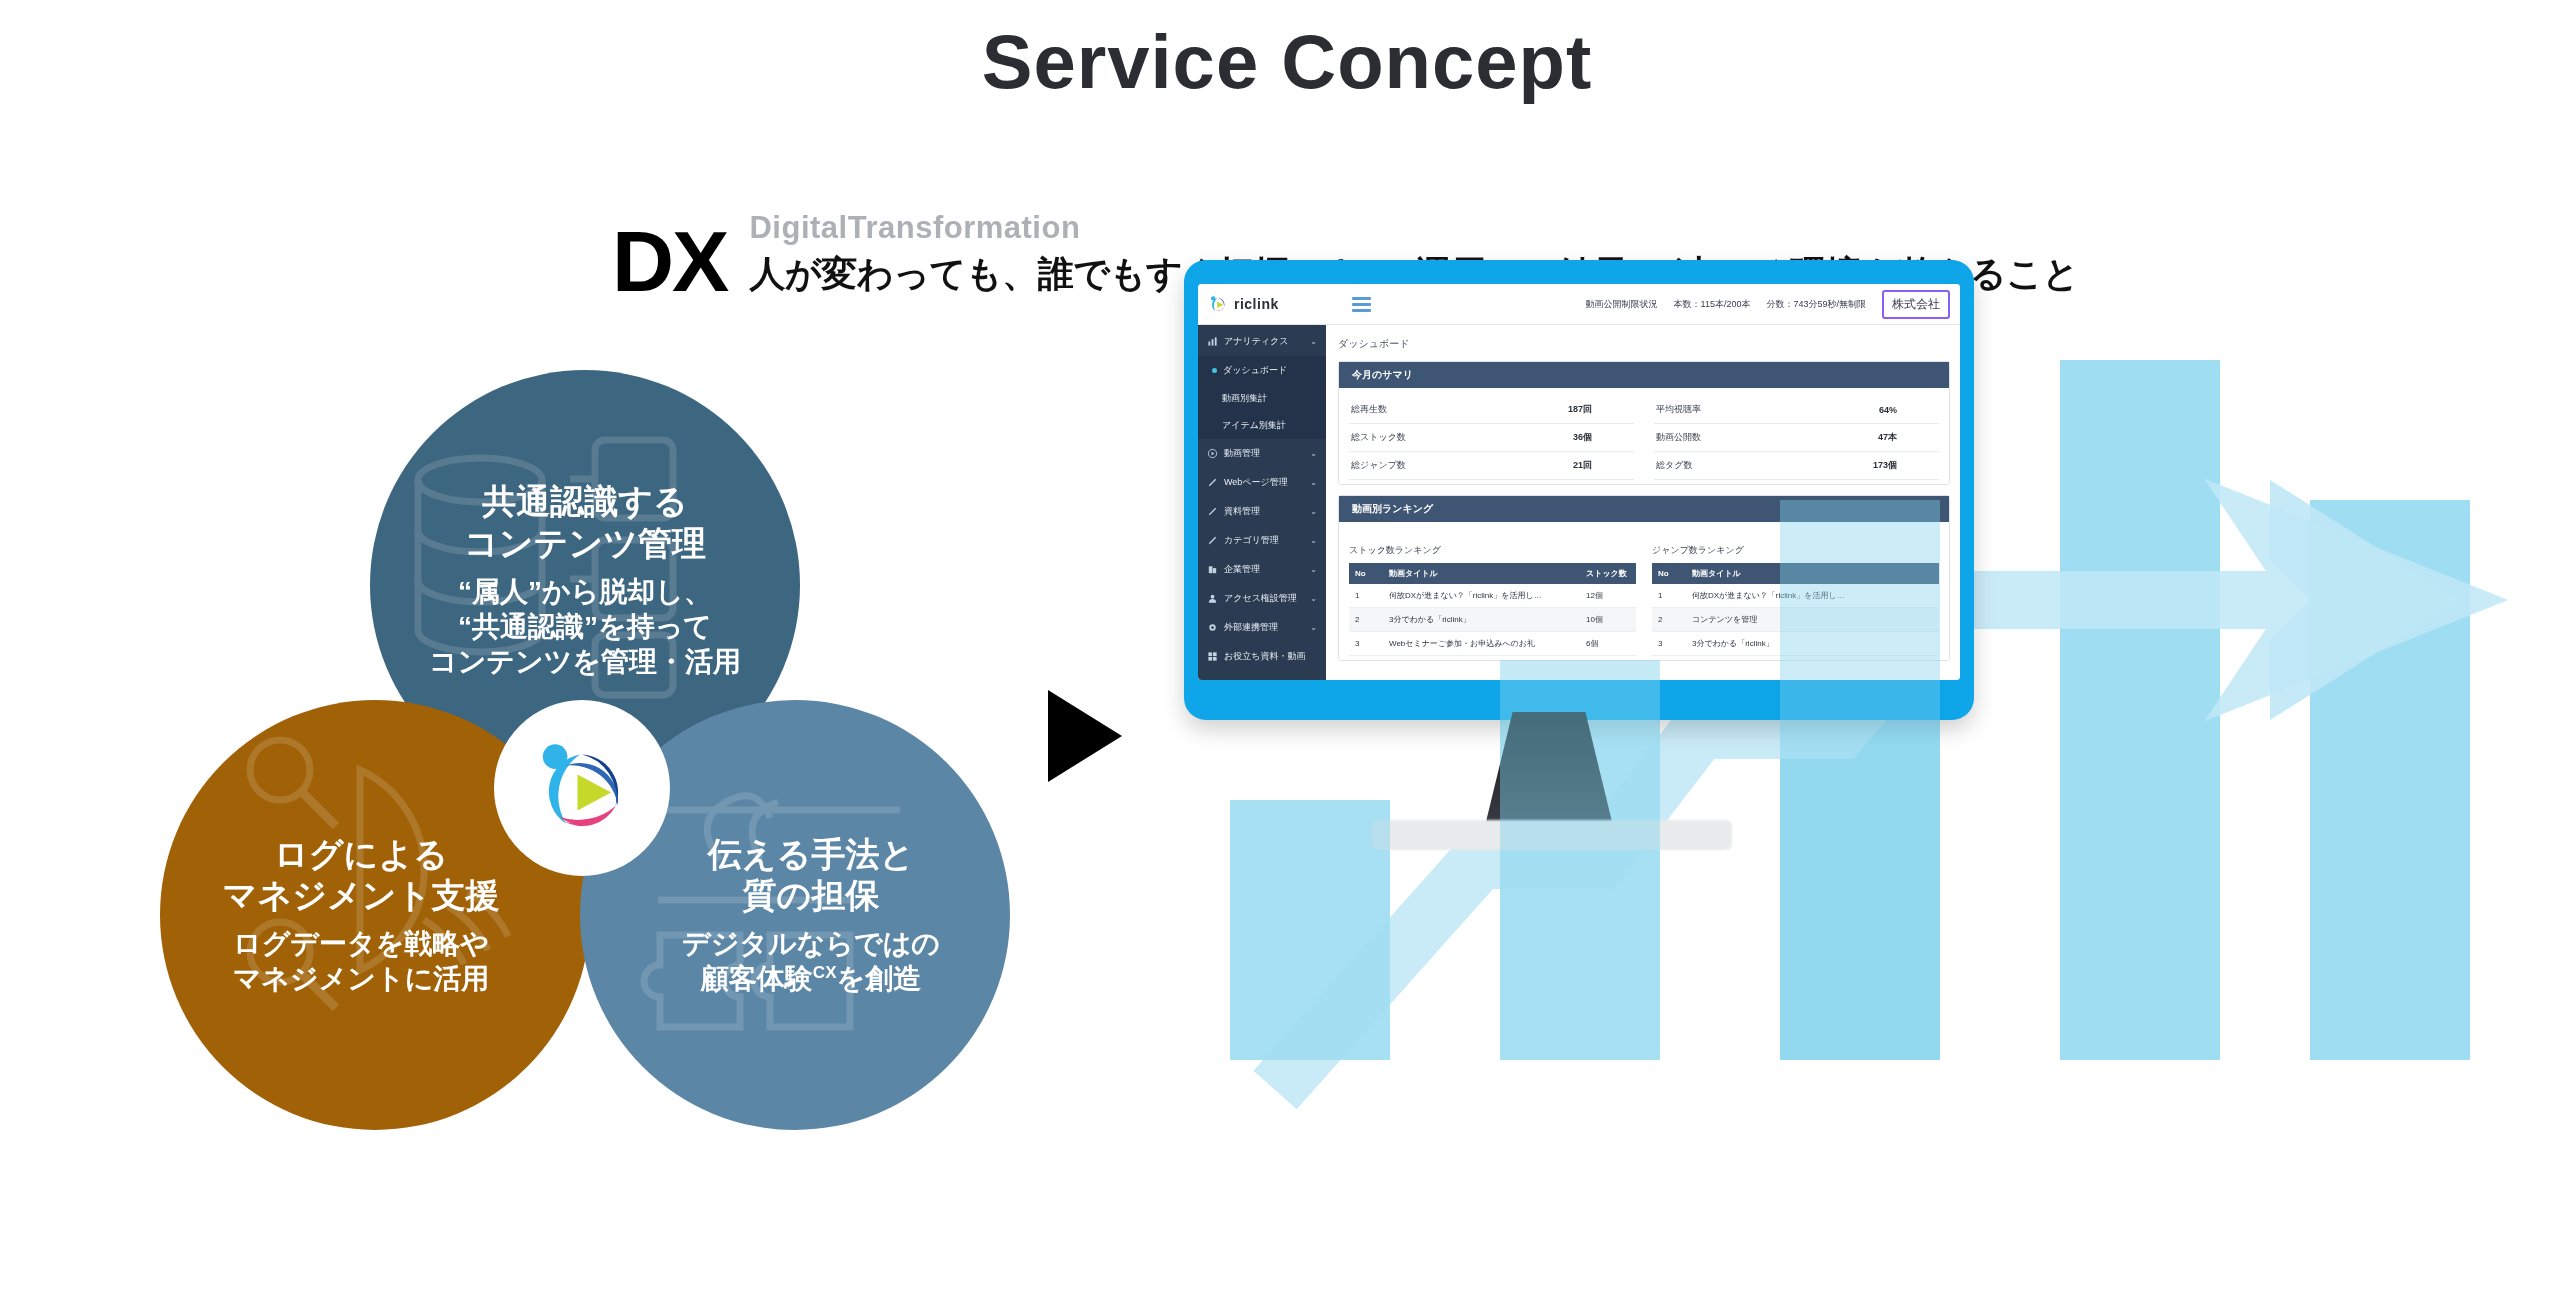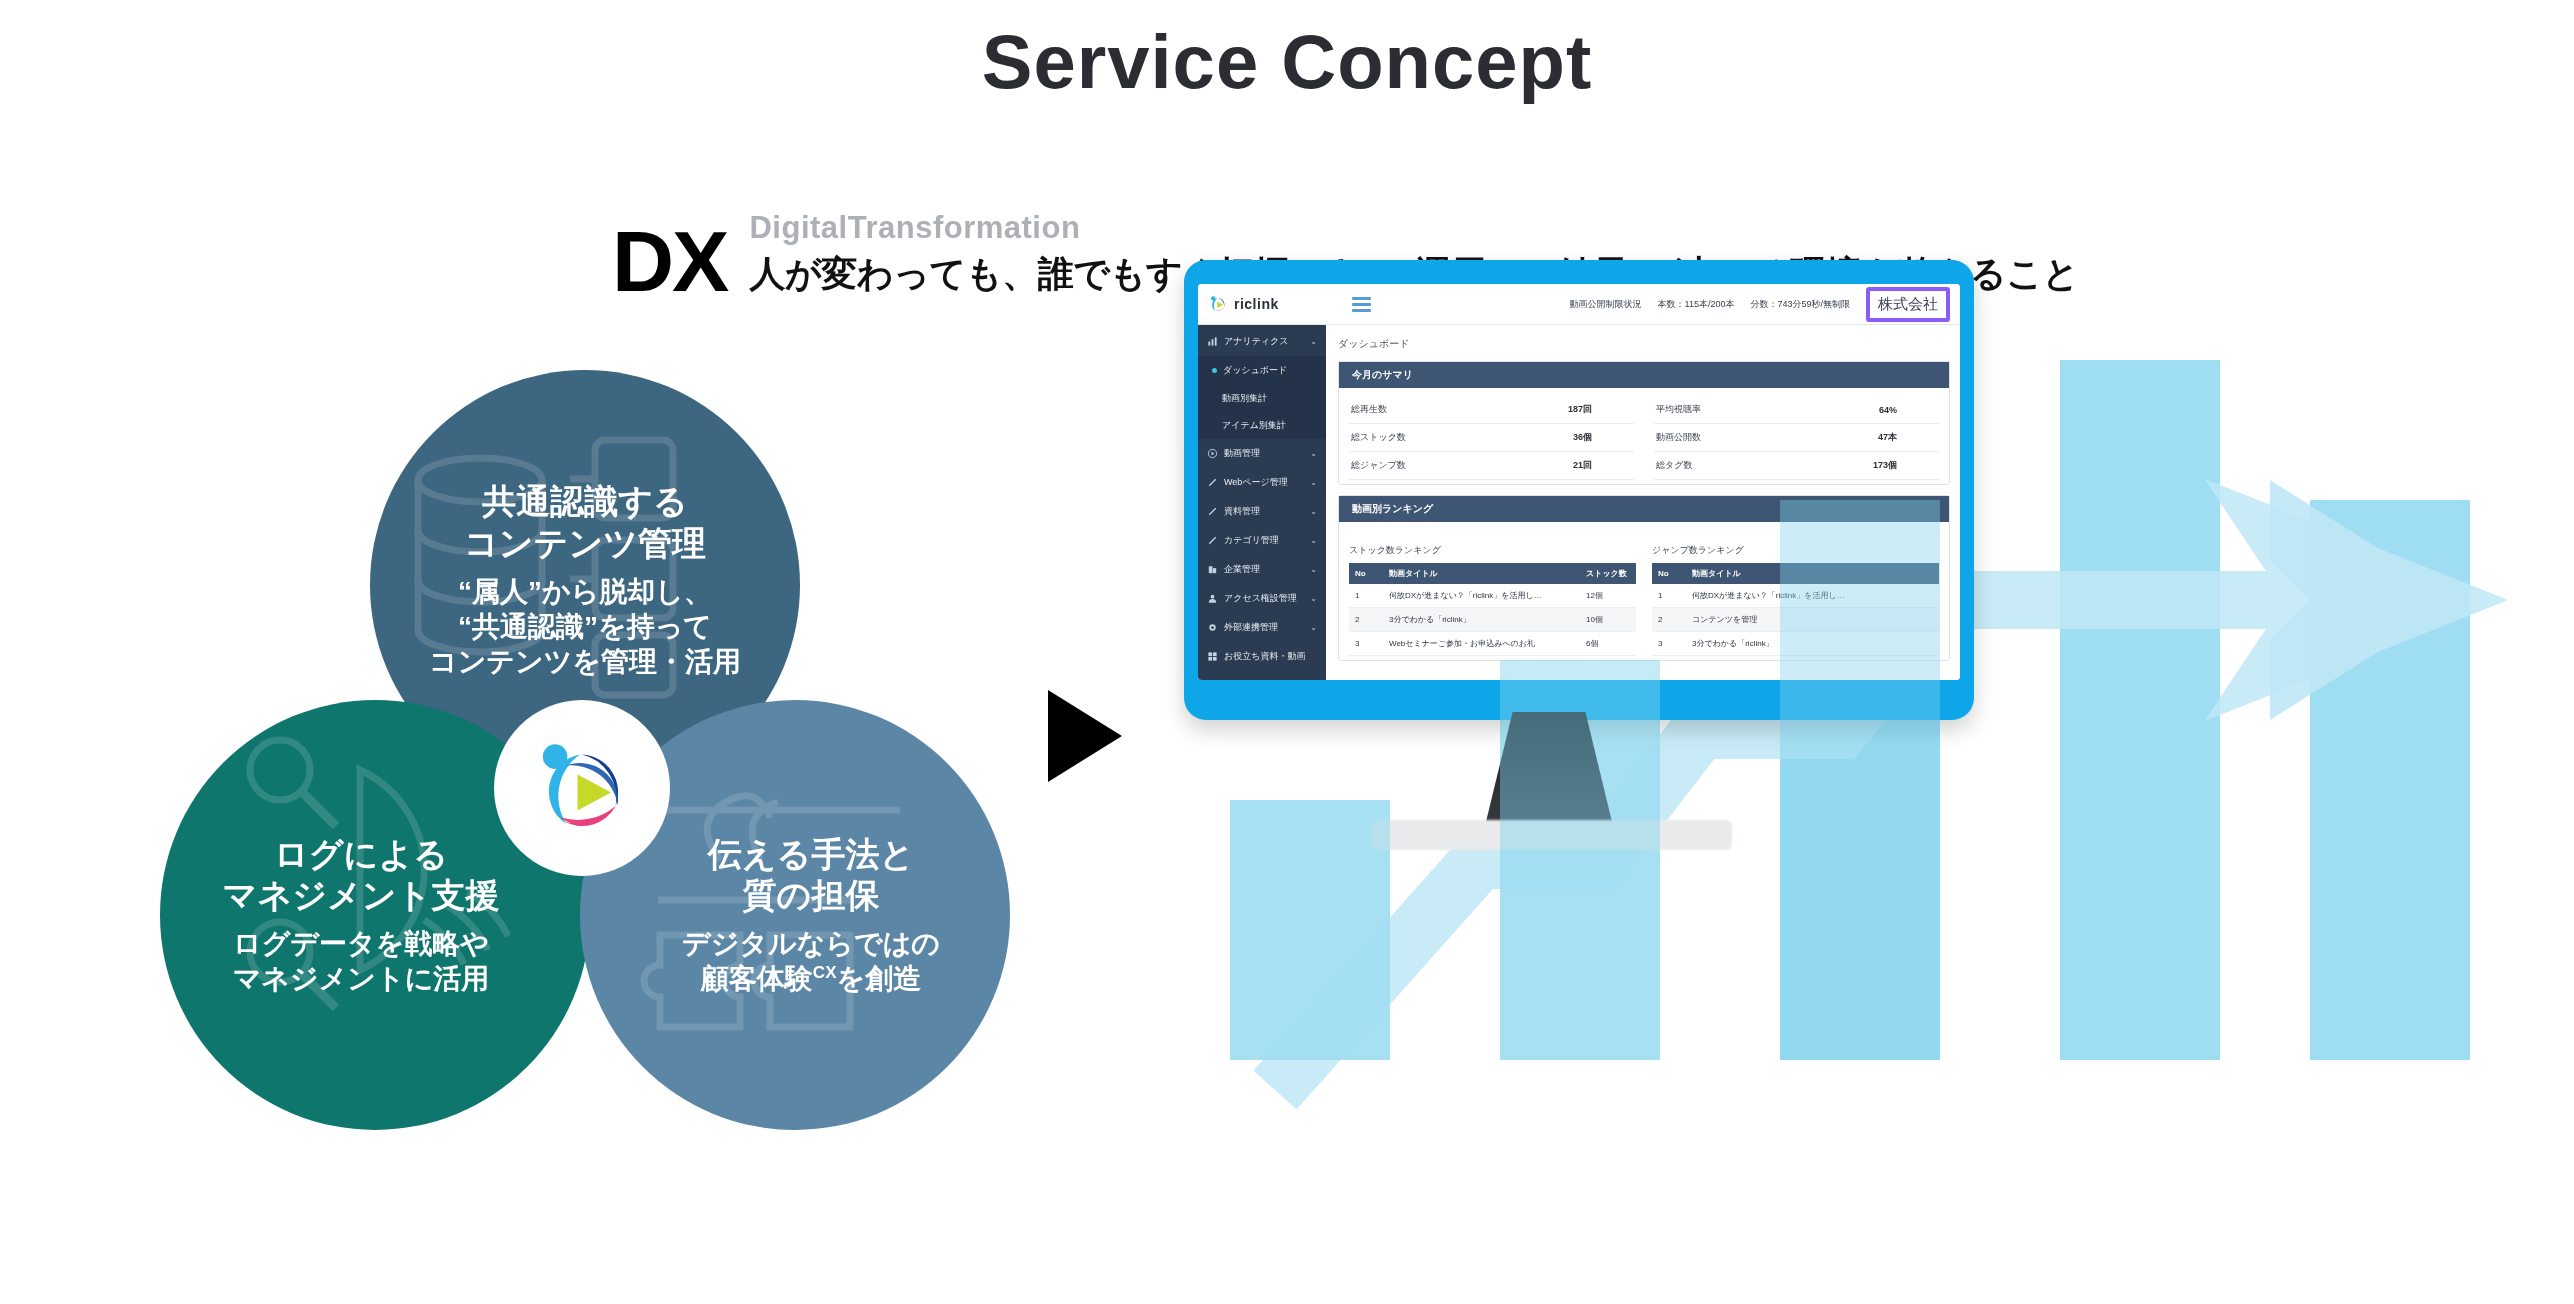--- a/index.html
+++ b/index.html
@@ -38,21 +38,21 @@
     position:absolute;border-radius:50%;
     display:flex;flex-direction:column;align-items:center;justify-content:center;
     color:#fff;text-align:center;overflow:hidden;
   }
   .c-top{
     width:430px;height:430px;left:240px;top:0;
     background:#3d6681;
   }
   .c-left{
     width:430px;height:430px;left:30px;top:330px;
-    background:#0f766e;
+    background:#a16207;
   }
   .c-right{
     width:430px;height:430px;left:450px;top:330px;
     background:#5b86a6;
   }
   .c-head{font-size:34px;font-weight:bold;line-height:1.22;letter-spacing:0px;}
   .c-body{font-size:28px;font-weight:bold;line-height:1.25;margin-top:10px;}
   .c-top .c-inner{padding-bottom:10px;position:relative;z-index:2;}
   .c-left .c-inner{position:relative;z-index:2;transform:translateX(-14px);}
   .c-right .c-inner{position:relative;z-index:2;transform:translateX(16px);}
@@ -119,21 +119,21 @@
   .brand{display:flex;align-items:center;gap:6px;width:128px;flex:0 0 auto;}
   .brand-logo{width:20px;height:20px;}
   .brand-name{font-size:14px;font-weight:bold;color:#2b3038;letter-spacing:.5px;}
   .hamburger{display:flex;flex-direction:column;gap:3px;margin-left:16px;}
   .hamburger span{display:block;width:19px;height:3px;background:#5b9bd5;border-radius:1px;}
   .top-status{
     margin-left:auto;display:flex;align-items:center;gap:16px;
     font-size:9px;color:#3a4050;white-space:nowrap;
   }
   .company-chip{
-    border:4px solid #8b5cf6;border-radius:3px;padding:4px 8px;font-size:15px;color:#3a4050;
+    border:2px solid #8b5cf6;border-radius:3px;padding:4px 8px;font-size:12px;color:#3a4050;
   }
   .app-body{flex:1;display:flex;min-height:0;}
 
   .side{
     width:128px;background:#2b3b52;color:#e8eef5;flex:0 0 auto;
     padding-top:2px;font-size:9px;
   }
   .side-group{background:#243349;}
   .side-item{display:flex;align-items:center;gap:6px;padding:8px 9px;white-space:nowrap;}
   .side-item .ic{width:11px;height:11px;flex:0 0 auto;opacity:.92;}

